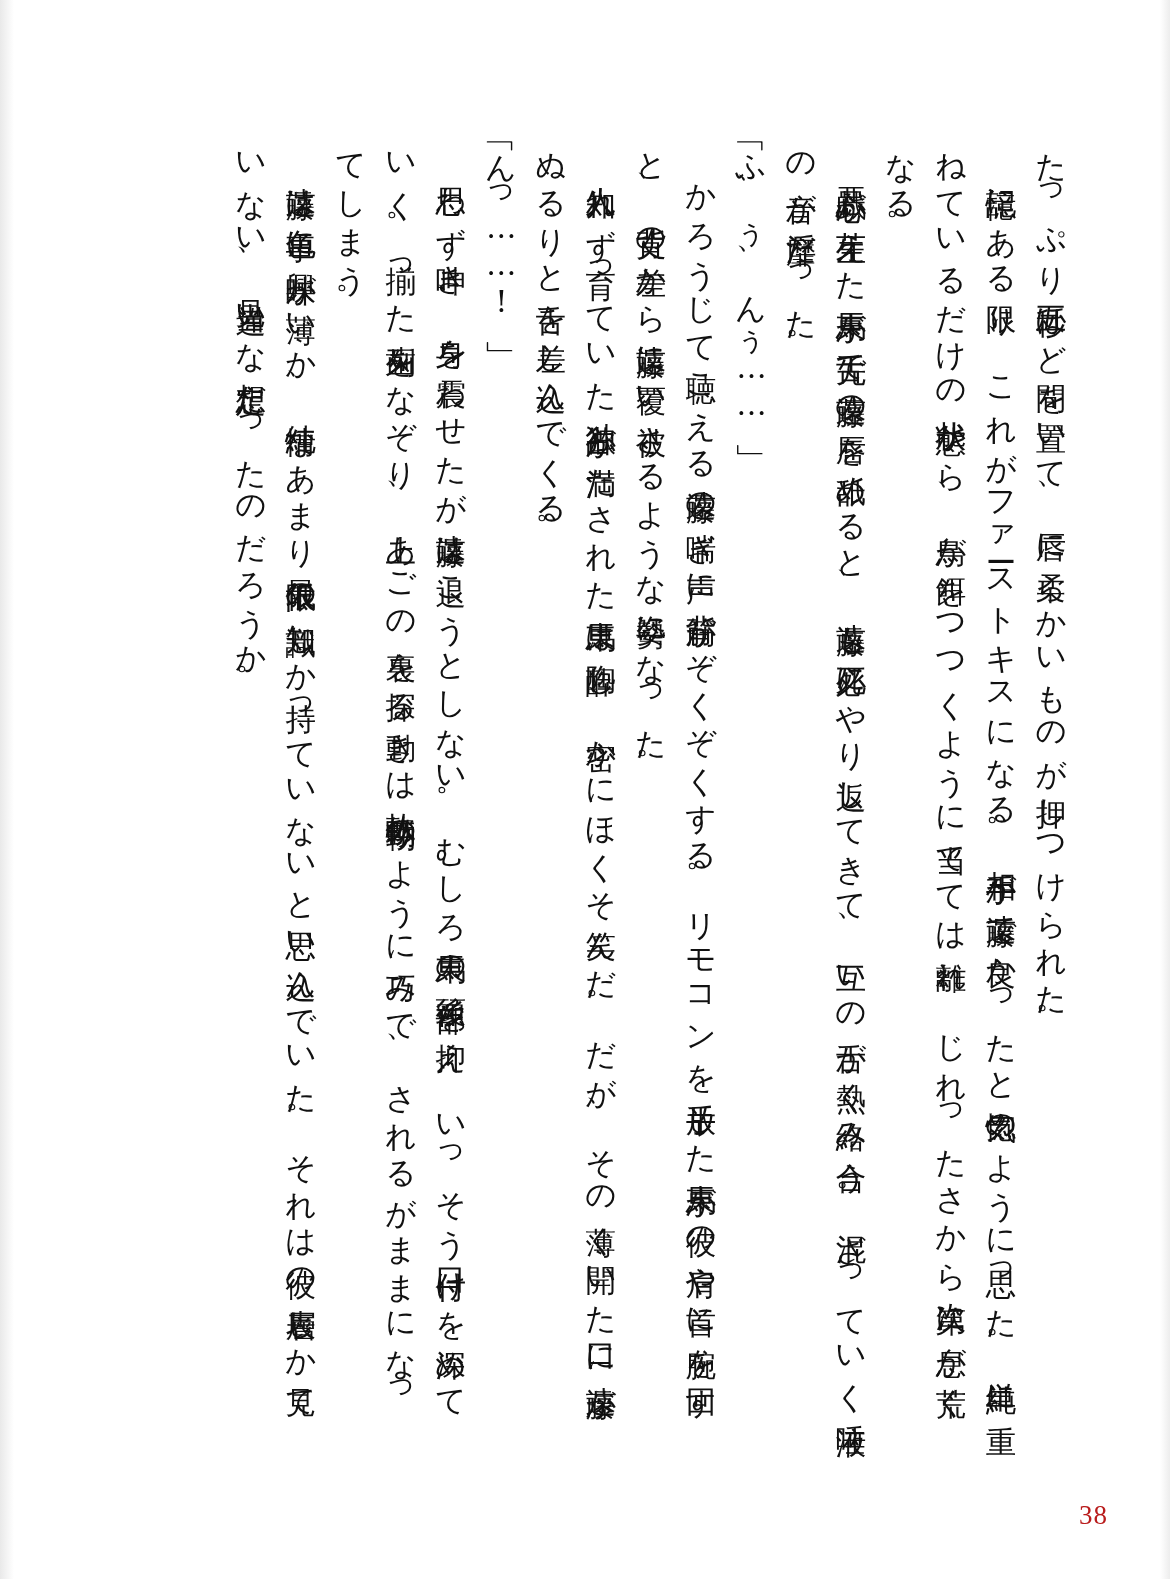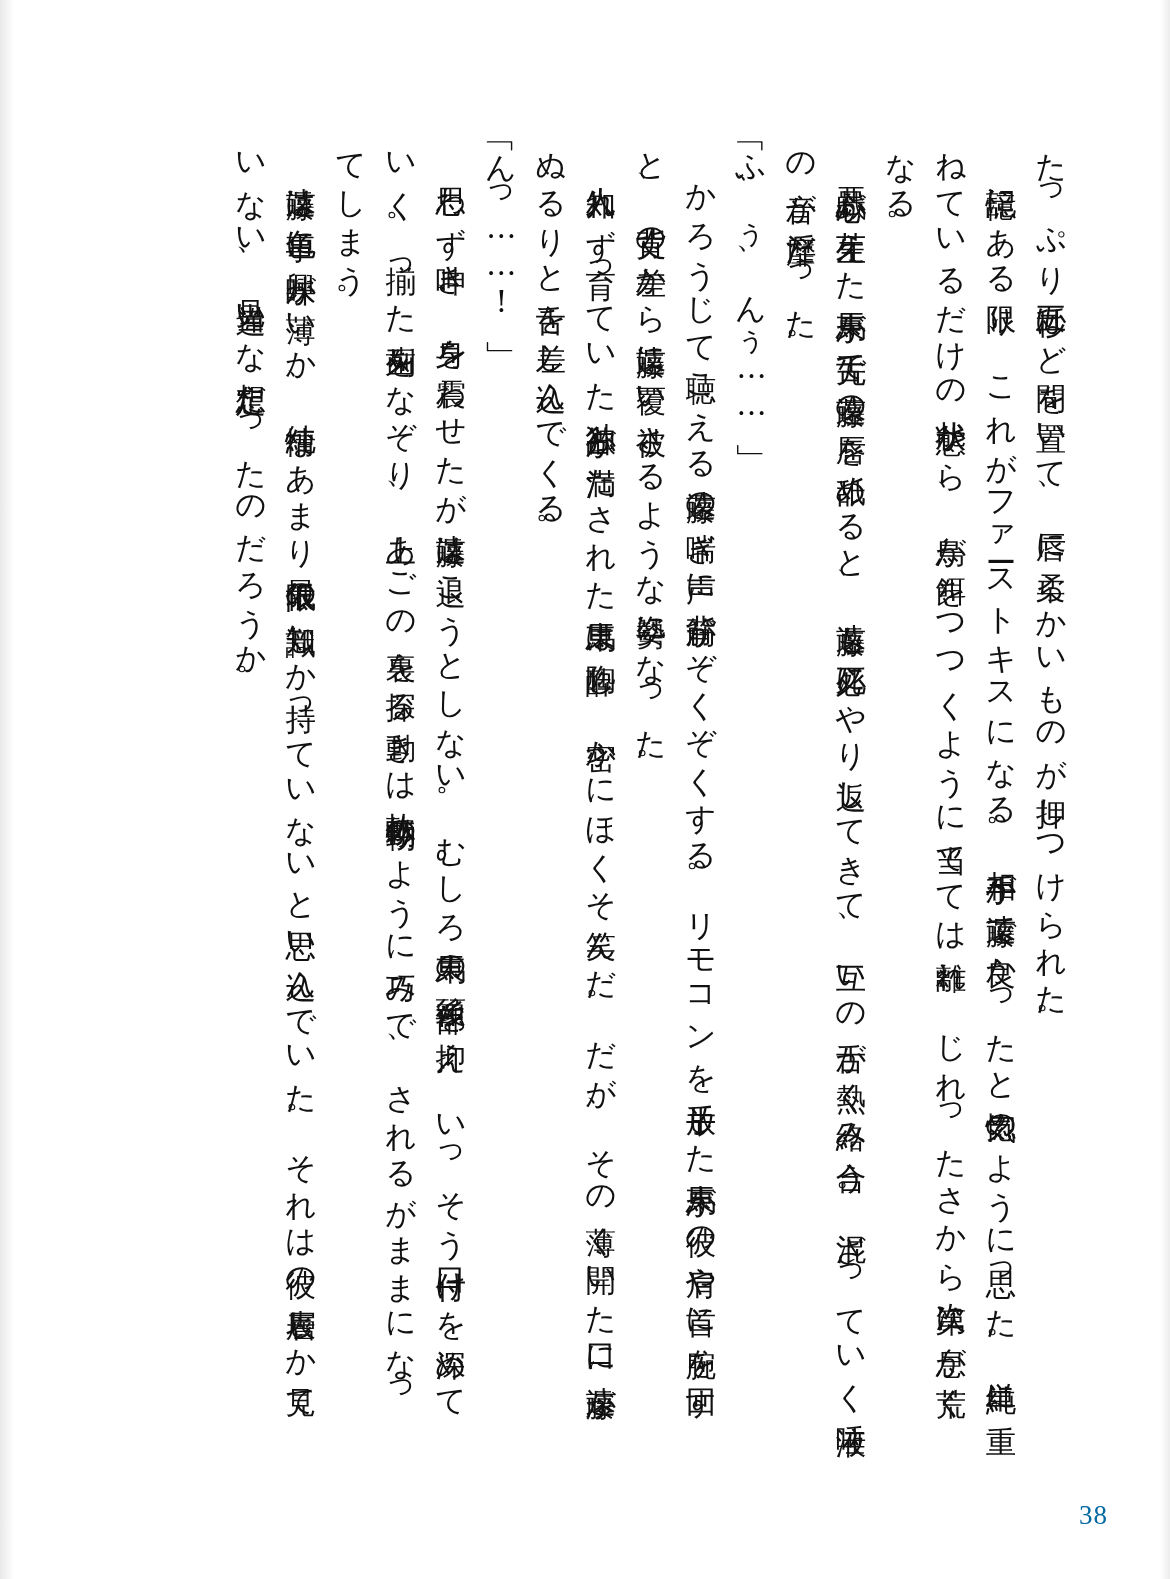--- a/index.html
+++ b/index.html
@@ -66,21 +66,21 @@
   .text-block p.quote {
     text-indent: 0;
   }
 
   .page-number {
     position: absolute;
     right: 62px;
     bottom: 48px;
     font-size: 27px;
     font-family: "Liberation Serif", "DejaVu Serif", serif;
-    color: #0369a1;
+    color: #b91c1c;
     letter-spacing: 1px;
   }
 </style>
 </head>
 <body>
 
 <div class="page">
 
   <div class="text-block">
     <p class="noindent">たっぷり五秒ほど間を置いて、唇に柔らかいものが押しつけられた。</p>

